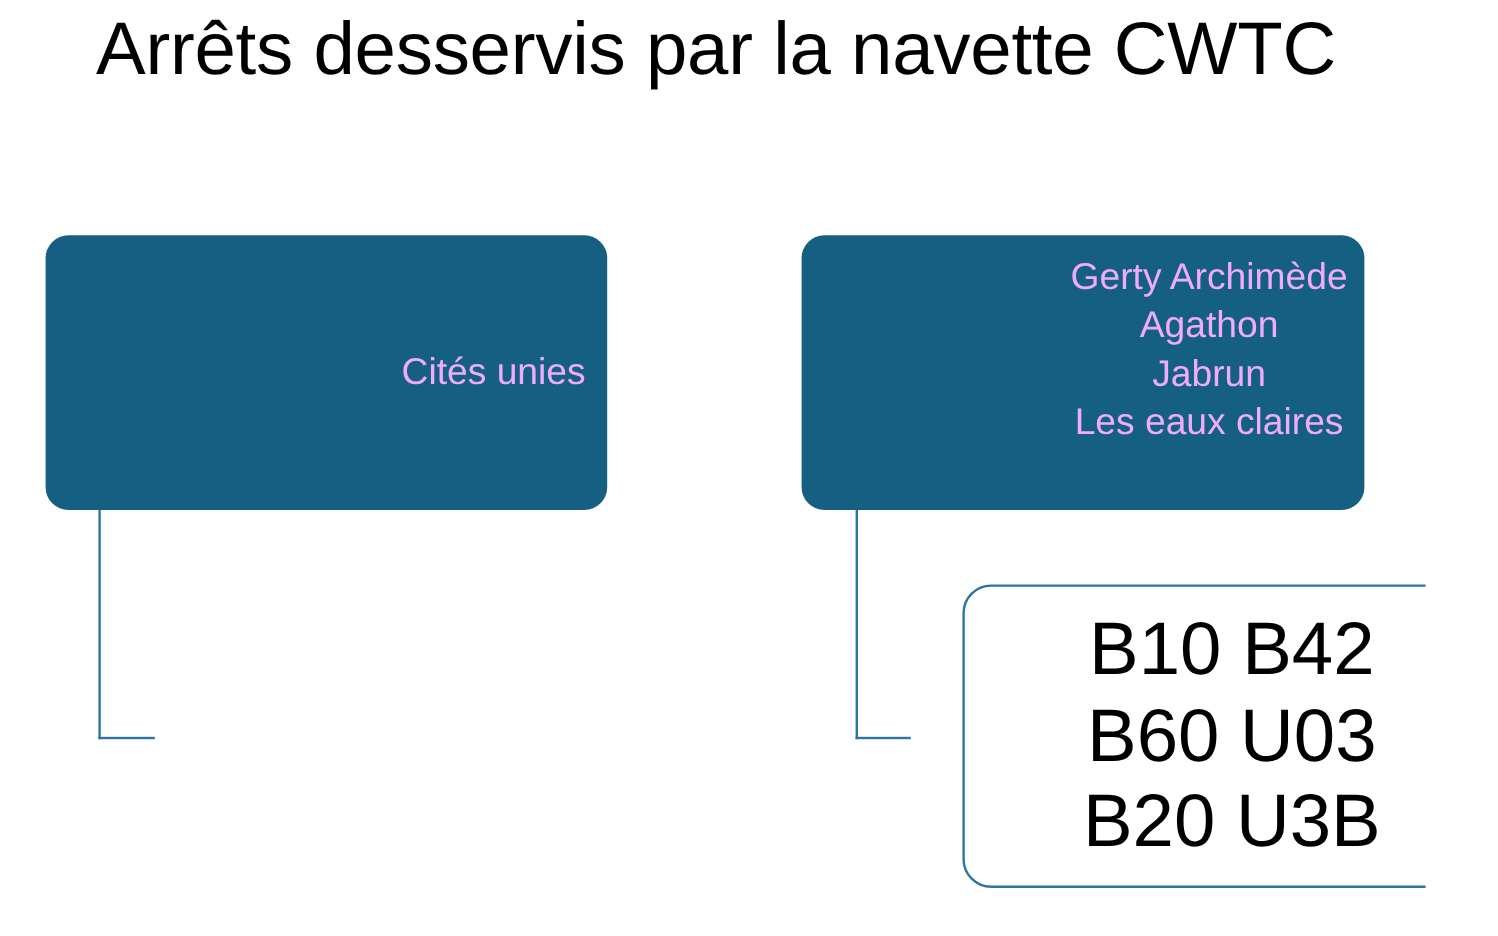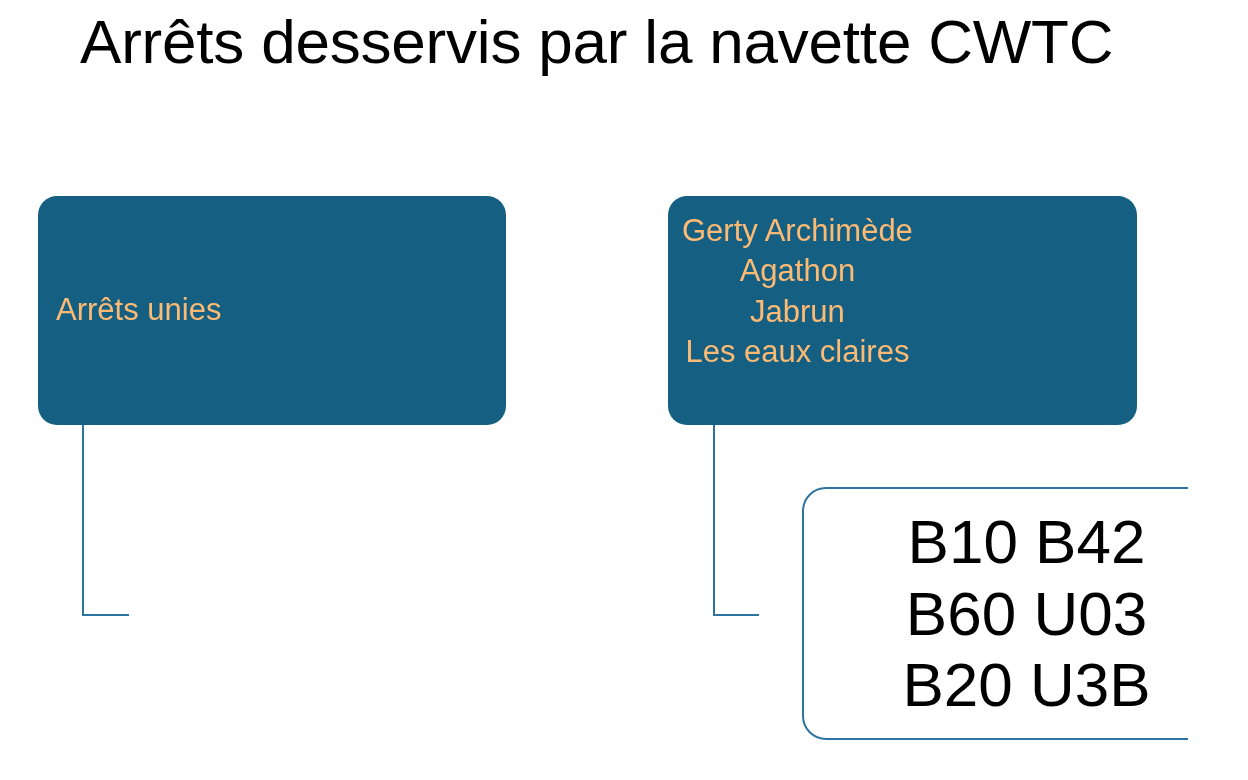--- a/index.html
+++ b/index.html
@@ -30,23 +30,23 @@
     font-weight: 400;
     letter-spacing: -0.2px;
     white-space: pre-wrap;
   }
 
   
   .node-filled {
     position: absolute;
     background: #156082;
     border-radius: 19px;
-    color: #fdba74;
+    color: #f0abfc;
     display: flex;
-    justify-content: flex-start;
+    justify-content: flex-end;
     text-align: center;
     box-sizing: border-box;
   }
   .node-filled .node-text {
     font-size: 31px;
     line-height: 1.30;
     white-space: pre-line;
   }
 
   #node-cites-unies {
@@ -129,21 +129,21 @@
   }
 </style>
 </head>
 <body>
 
 <div id="slide">
 
   <div class="slide-title">Arrêts desservis par la navette CWTC</div>
 
   <div class="node-filled" id="node-cites-unies">
-    <span class="node-text">Arrêts unies</span>
+    <span class="node-text">Cités unies</span>
   </div>
 
   <div class="connector" id="connector-left"></div>
 
 
   <div class="node-filled" id="node-gerty">
     <span class="node-text">Gerty Archimède
 Agathon
 Jabrun
 Les eaux claires</span>

